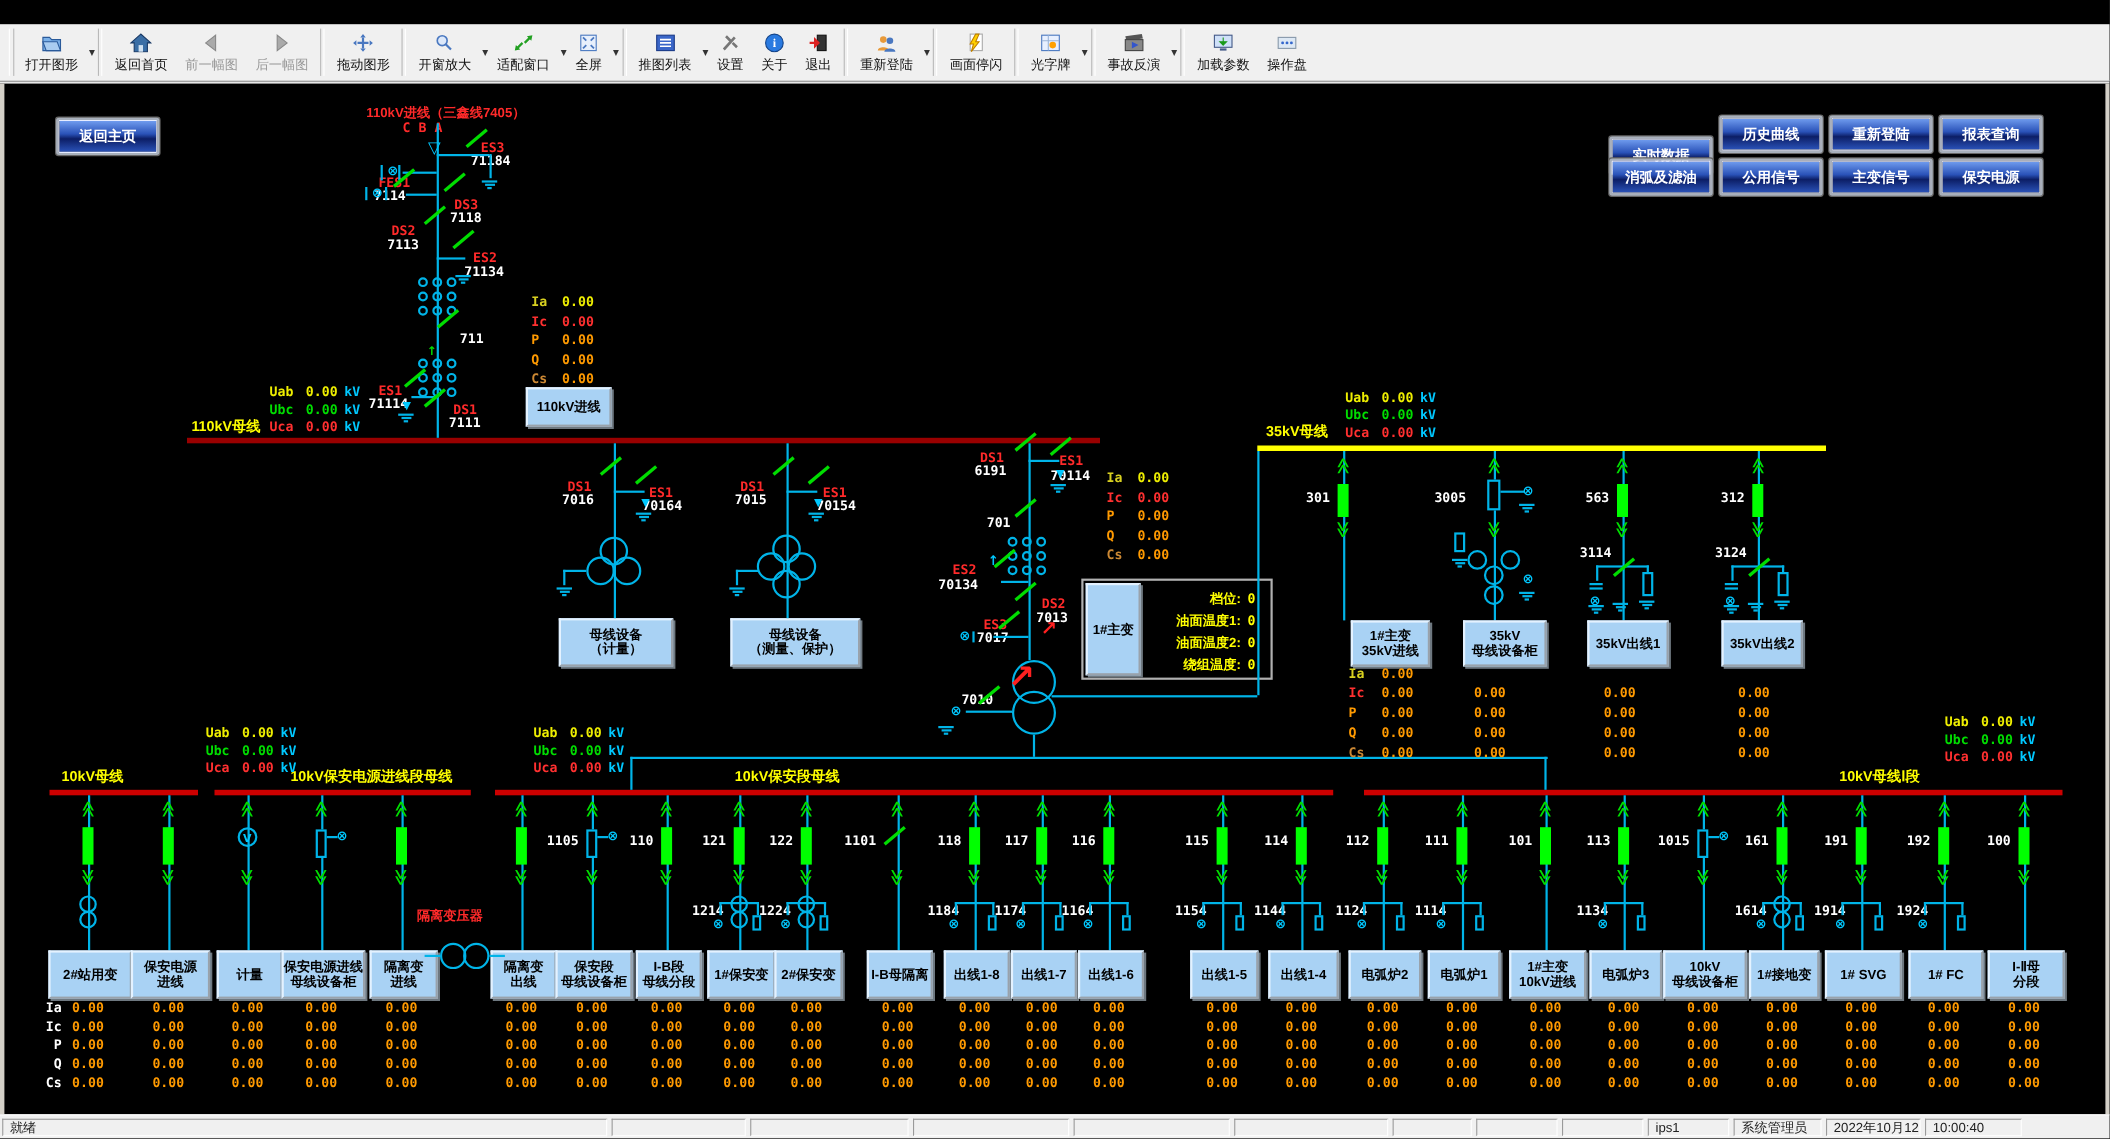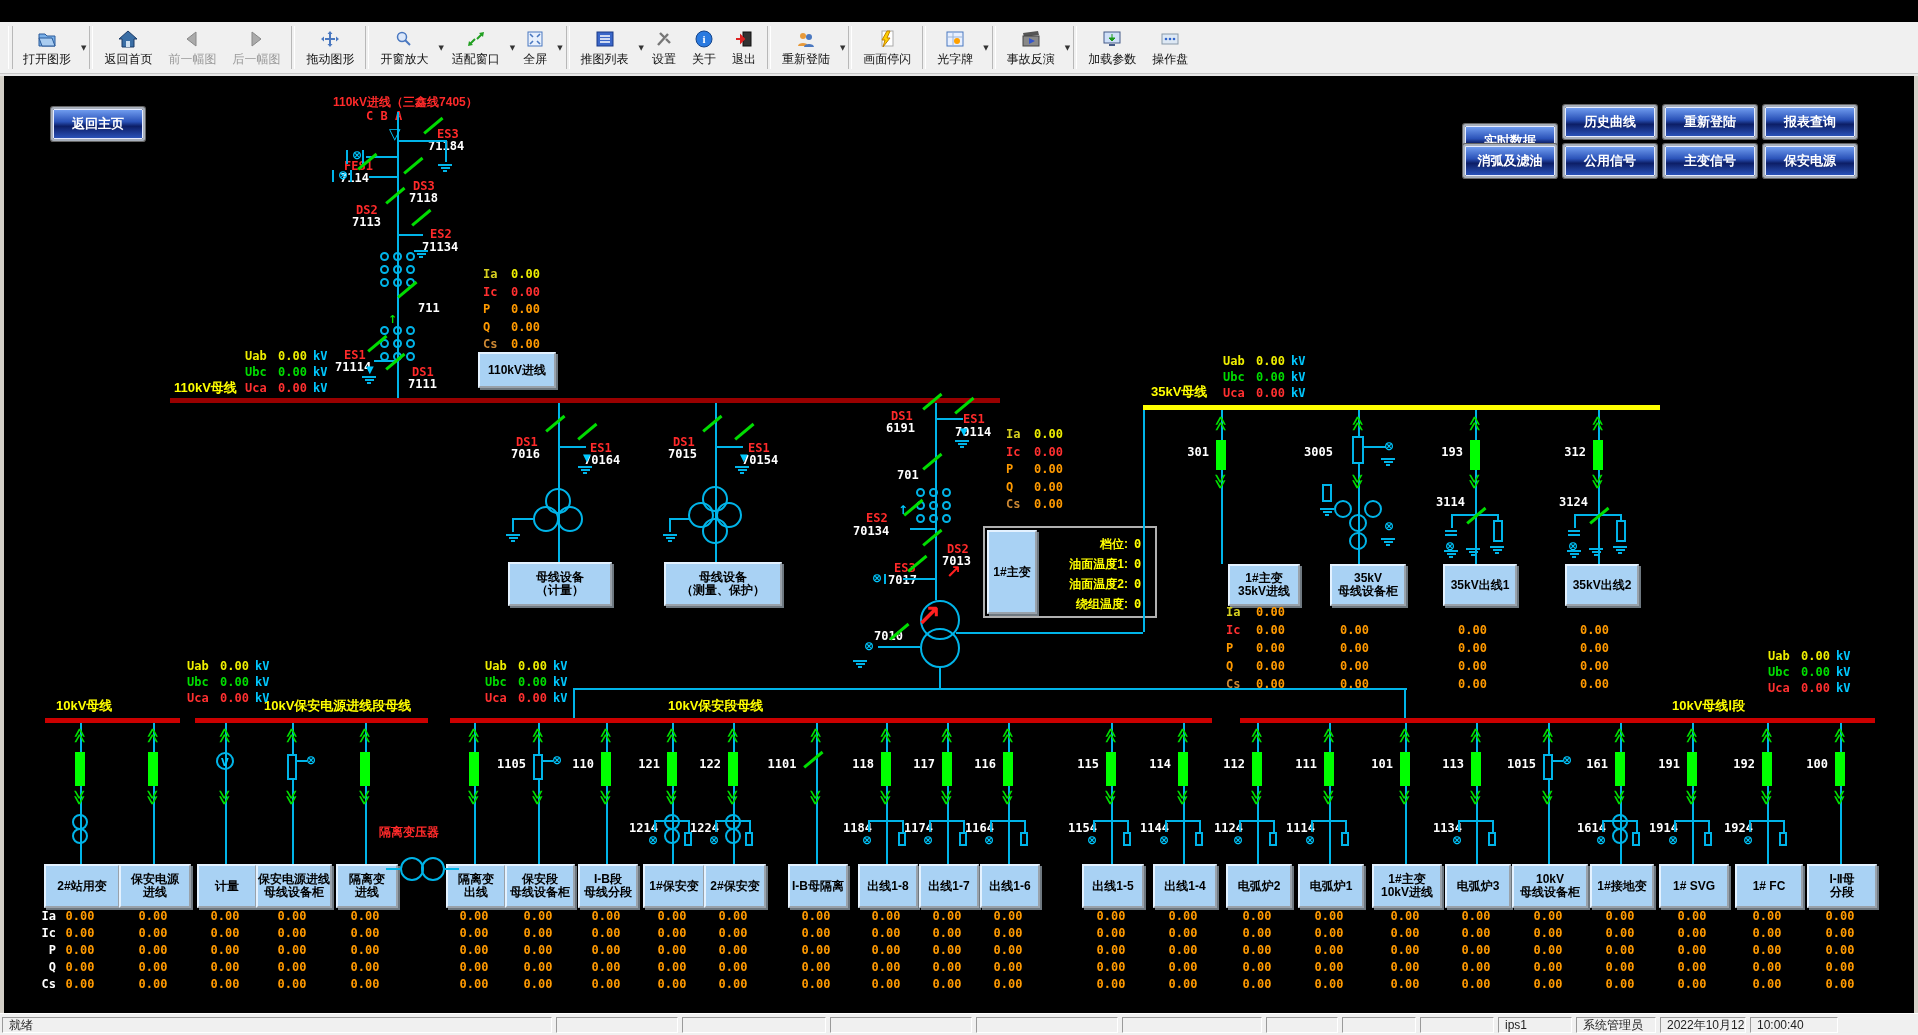--- a/index.html
+++ b/index.html
@@ -599,21 +599,21 @@
         <div class="gb" style="left: 1381px; top: 462px; width: 14px;"></div>
         <div class="gb" style="left: 1383.5px; top: 465px; width: 9px;"></div>
         <div class="gb" style="left: 1386px; top: 468px; width: 4px;"></div>
         <div class="lb w" style="left: 1304px; top: 370px; width: 42px; ">3005</div>
         <div class="btn-lb" style="left: 1330px; top: 488px; width: 72px; height: 38px;">35kV
 母线设备柜</div>
         <div class="vl" style="left: 1475px; top: 334px; width: 2px; height: 154px;"></div>
         <div class="chev" style="left: 1467px; top: 340px; transform: rotate(90deg);">≪</div>
         <div class="brk" style="left: 1470px; top: 364px; width: 10px; height: 30px;"></div>
         <div class="chev" style="left: 1467px; top: 398px; transform: rotate(-90deg);">≪</div>
-        <div class="lb w" style="left: 1421px; top: 370px; width: 42px; text-align: right;">193</div>
+        <div class="lb w" style="left: 1421px; top: 370px; width: 42px; text-align: right;">563</div>
         <div class="lb w" style="left: 1425px; top: 420px; width: 40px; text-align: right;">3114</div>
         <div class="hl" style="left: 1451px; top: 438px; width: 48px;"></div>
         <div class="vl" style="left: 1451px; top: 438px; width: 2px; height: 14px;"></div>
         <div class="vl" style="left: 1497px; top: 438px; width: 2px; height: 14px;"></div>
         <div class="gb" style="left: 1445px; top: 454px; width: 12px;"></div>
         <div class="gb" style="left: 1445px; top: 458px; width: 12px;"></div>
         <div class="sym c" style="left: 1445px; top: 464px;">⊗</div>
         <div class="slash" style="left: 1467px; top: 446px;"></div>
         <div class="fuse" style="left: 1493px; top: 444px; width: 10px; height: 22px;"></div>
         <div class="gb" style="left: 1444px; top: 474px; width: 14px;"></div>

